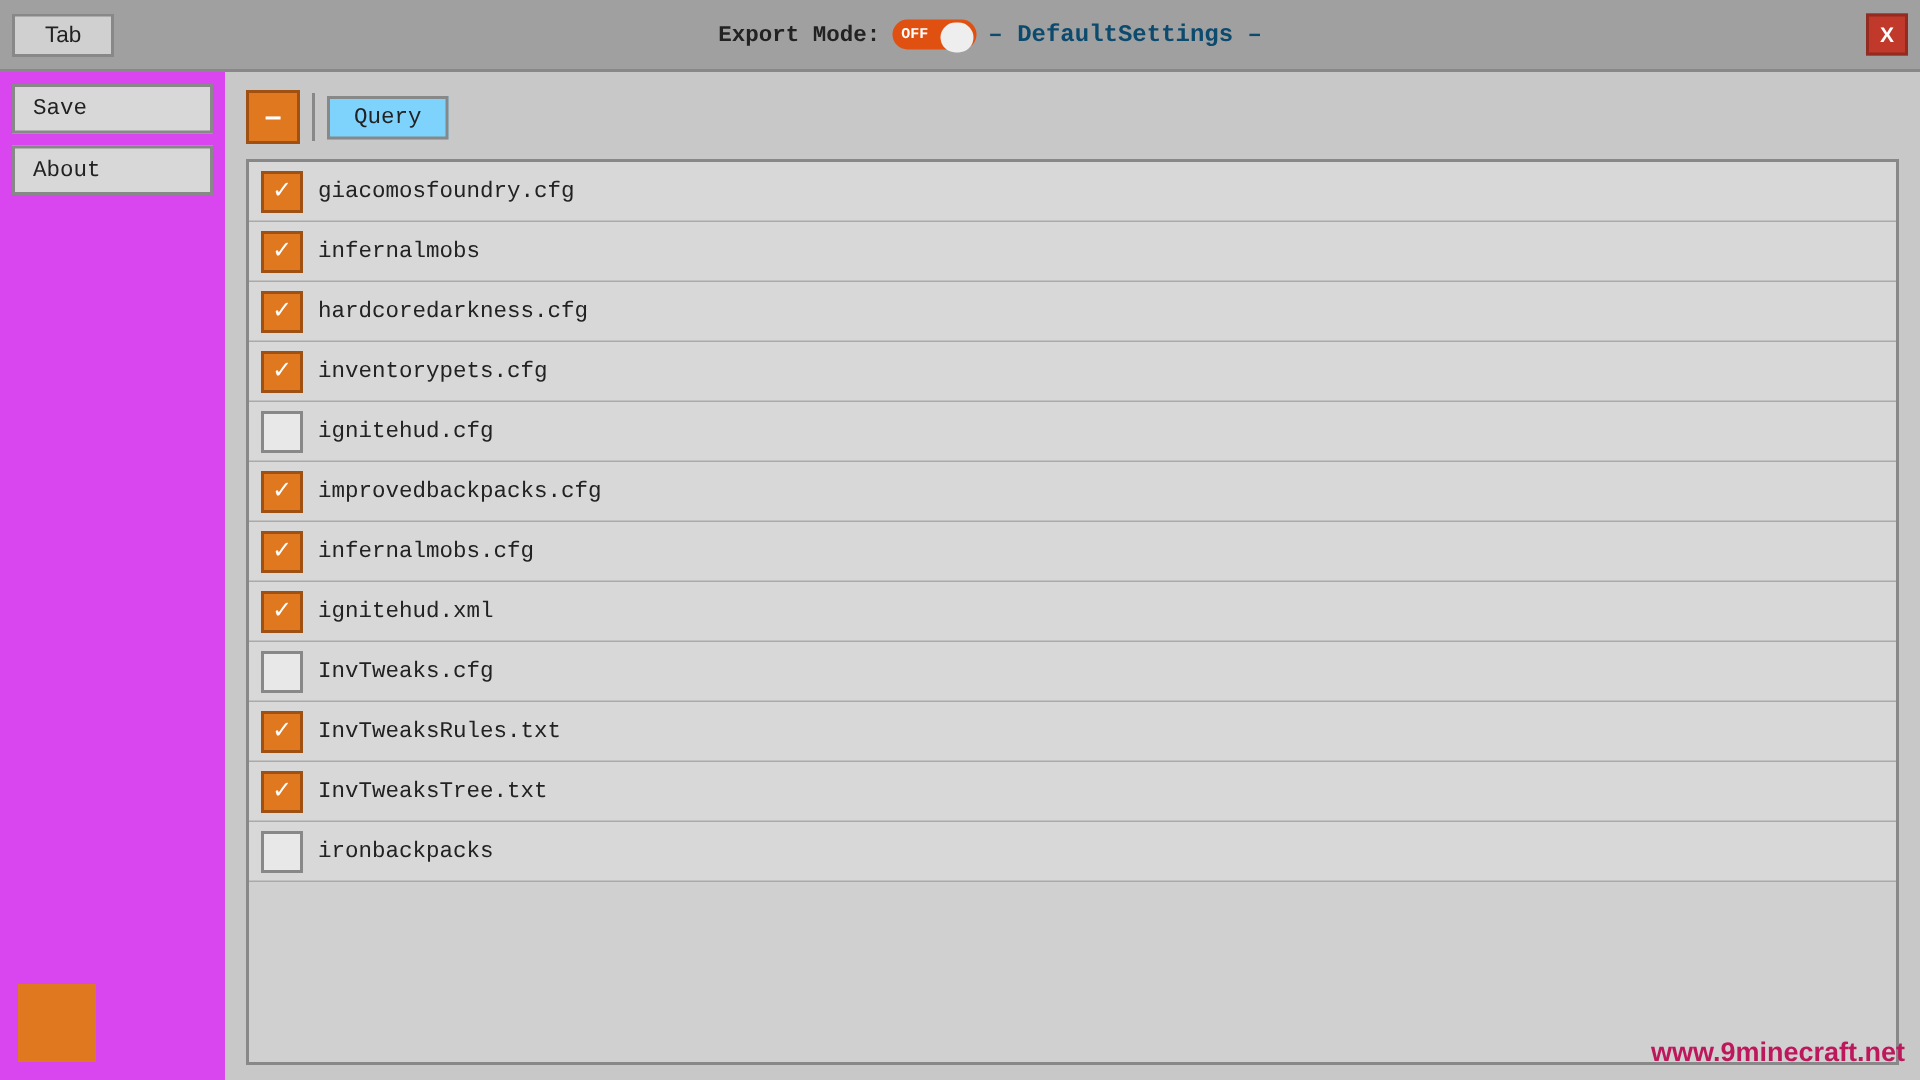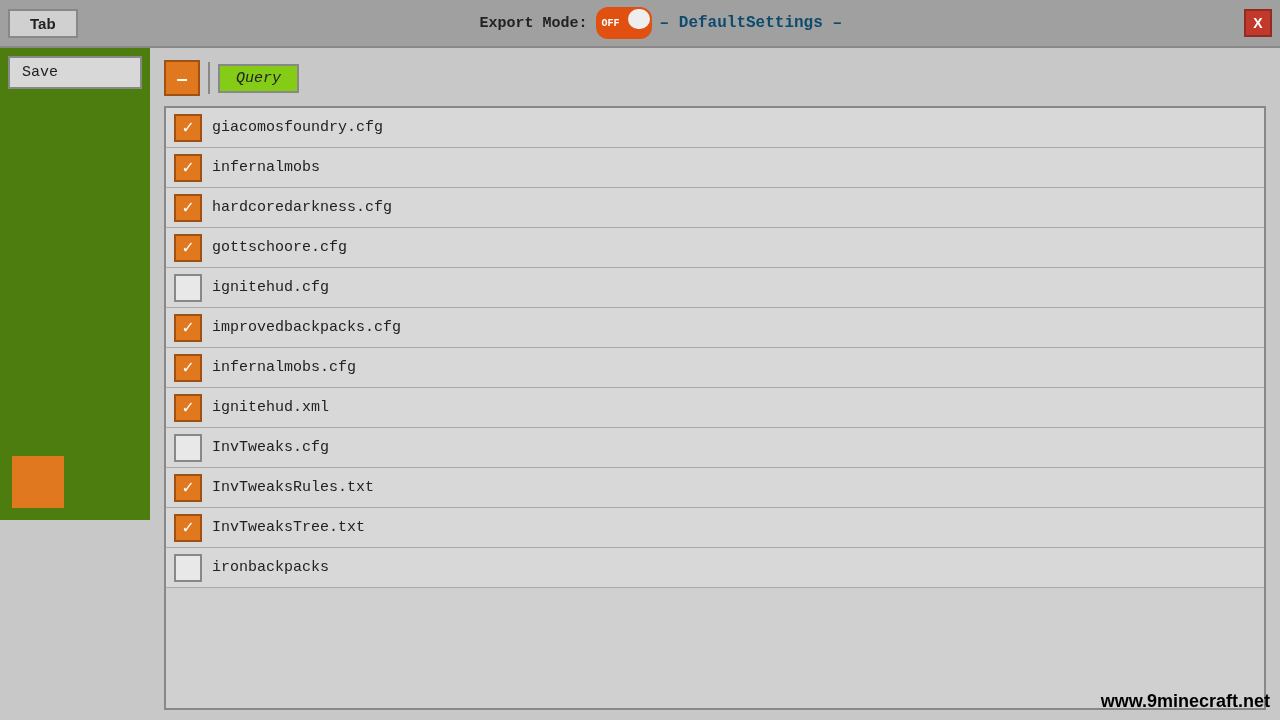--- a/index.html
+++ b/index.html
@@ -21,21 +21,21 @@
       align-items: center;
       justify-content: space-between;
       padding: 0 8px;
       border-bottom: 2px solid #888;
     }
     .header-tab {
       background: #d0d0d0;
       border: 2px solid #888;
       padding: 4px 20px;
       font-size: 15px;
-      font-weight: bold;
+      font-weight: normal;
       color: #222;
       cursor: pointer;
     }
     .header-center {
       font-size: 16px;
       color: #222;
       font-weight: bold;
       display: flex;
       align-items: center;
       gap: 8px;
@@ -43,21 +43,21 @@
     .export-label {
       font-size: 15px;
       color: #222;
     }
     .toggle-switch {
       display: flex;
       align-items: center;
       background: #e05010;
       border-radius: 12px;
       width: 56px;
-      height: 32px;
+      height: 20px;
       position: relative;
       cursor: pointer;
     }
     .toggle-off-label {
       font-size: 10px;
       color: white;
       font-weight: bold;
       position: absolute;
       left: 6px;
     }
@@ -87,22 +87,22 @@
       align-items: center;
       justify-content: center;
     }
 
     
     .sidebar {
       position: absolute;
       left: 0;
       top: 48px;
       width: 150px;
-      height: 472px;
-      background: #4d7c0f;
+      height: 672px;
+      background: #d946ef;
       display: flex;
       flex-direction: column;
       gap: 8px;
       padding: 8px;
     }
     .sidebar-btn {
       background: #d8d8d8;
       border: 2px solid #888;
       padding: 6px 12px;
       font-size: 15px;
@@ -156,28 +156,27 @@
       font-size: 20px;
       font-weight: bold;
       color: white;
     }
     .divider {
       width: 2px;
       height: 32px;
       background: #888;
     }
     .query-btn {
-      background: #84cc16;
+      background: #7dd3fc;
       border: 2px solid #888;
       padding: 4px 16px;
       font-size: 15px;
       font-family: 'Courier New', Courier, monospace;
       color: #222;
       cursor: pointer;
-      font-style: italic;
     }
 
     
     .file-list-container {
       flex: 1;
       background: #d0d0d0;
       border: 2px solid #888;
       overflow: hidden;
       position: relative;
     }
@@ -222,21 +221,21 @@
       font-family: 'Courier New', Courier, monospace;
     }
 
     
     .watermark {
       position: absolute;
       bottom: 8px;
       right: 10px;
       font-size: 18px;
       font-weight: bold;
-      color: #000000;
+      color: #be185d;
       font-family: Arial, sans-serif;
       pointer-events: none;
     }
   </style>
 </head>
 <body>
 
 <div class="header">
   <button class="header-tab">Tab</button>
 
@@ -247,20 +246,21 @@
       <div class="toggle-knob"></div>
     </div>
     <span class="title-text">– DefaultSettings –</span>
   </div>
 
   <button class="close-btn">X</button>
 </div>
 
 <div class="sidebar">
   <button class="sidebar-btn">Save</button>
+  <button class="sidebar-btn">About</button>
   <div class="orange-square"></div>
 </div>
 
 <div class="main">
 
   <div class="toolbar">
     <button class="minus-btn">–</button>
     <div class="divider"></div>
     <button class="query-btn">Query</button>
   </div>
@@ -282,21 +282,21 @@
         <div class="file-item">
           <div class="checkbox checked">
             <span class="checkmark">✓</span>
           </div>
           <span class="file-name">hardcoredarkness.cfg</span>
         </div>
         <div class="file-item">
           <div class="checkbox checked">
             <span class="checkmark">✓</span>
           </div>
-          <span class="file-name">gottschoore.cfg</span>
+          <span class="file-name">inventorypets.cfg</span>
         </div>
         <div class="file-item">
           <div class="checkbox"></div>
           <span class="file-name">ignitehud.cfg</span>
         </div>
         <div class="file-item">
           <div class="checkbox checked">
             <span class="checkmark">✓</span>
           </div>
           <span class="file-name">improvedbackpacks.cfg</span>

